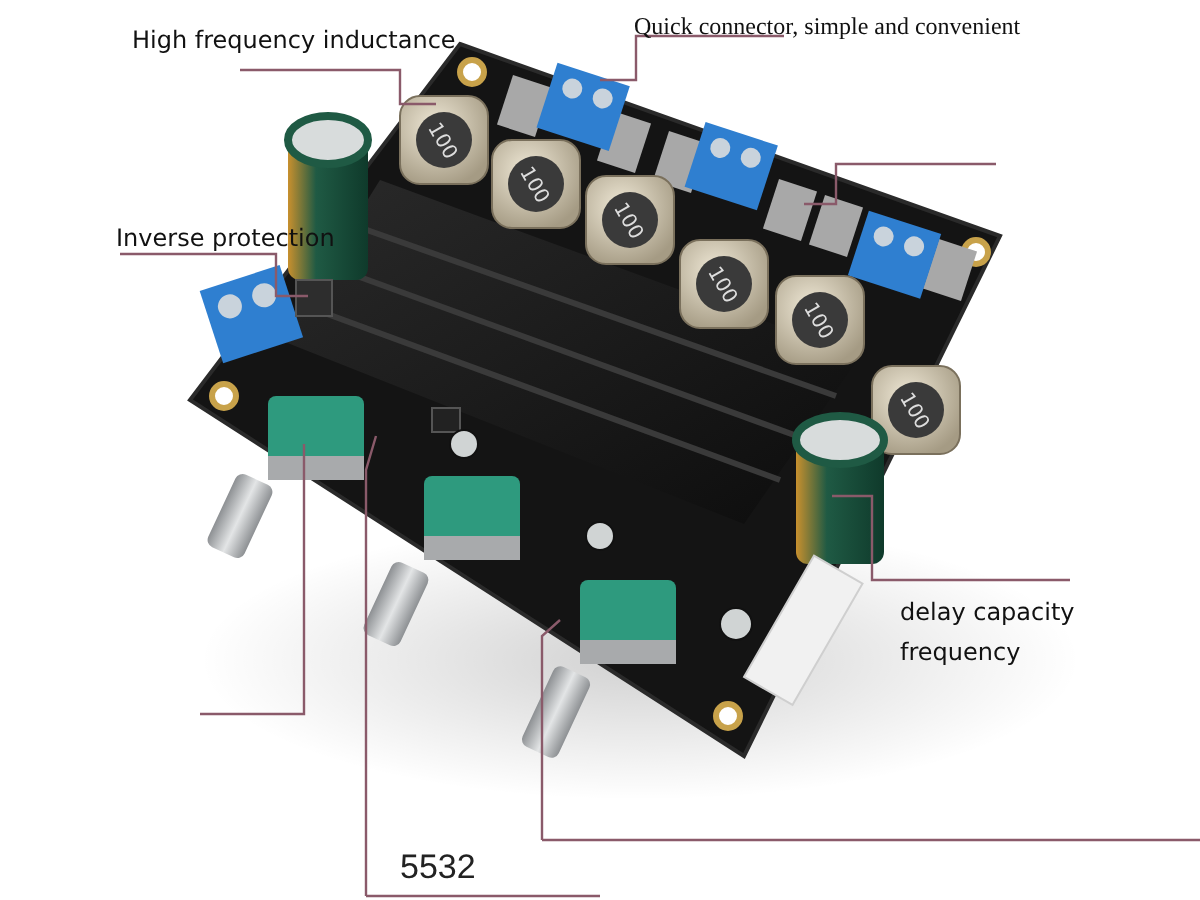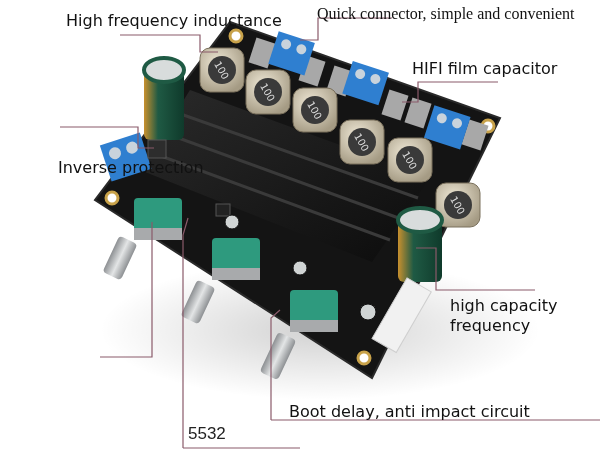--- a/index.html
+++ b/index.html
@@ -1,20 +1,20 @@
 <!DOCTYPE html>
 <html><head>
 <meta charset="utf-8">
 <style>
   html, body { margin: 0; padding: 0; background: #ffffff; }
   body { width: 600px; height: 450px; overflow: hidden; position: relative;
          font-family: "DejaVu Sans", sans-serif; }
   #stage { position: absolute; left: 0; top: 0; width: 600px; height: 450px; }
-  .label { position: absolute; font-size: 16px; color: #111; white-space: nowrap; line-height: 15px; }
-  .label.big { font-size: 17px; color: #222; font-family: "Liberation Sans", sans-serif; }
+  .label { position: absolute; font-size: 12px; color: #111; white-space: nowrap; line-height: 15px; }
+  .label.big { font-size: 17px; color: #222; font-family: "Liberation Sans", sans-serif; margin-left: 12px; }
   .label.multi { white-space: normal; }
   .label.multi span { display: block; line-height: 20px; }
 </style>
 </head>
 <body>
 
 <div id="stage">
   <svg width="600" height="450" viewBox="0 0 600 450">
     <defs>
       <linearGradient id="hs" x1="0" y1="0" x2="1" y2="1">
@@ -167,21 +167,19 @@
       <polyline points="100,357 152,357 152,222"></polyline>
       <polyline points="183,448 183,235 188,218"></polyline>
       <polyline points="271,420 271,318 280,310"></polyline>
       <polyline points="271,420 600,420"></polyline>
       <polyline points="183,448 300,448"></polyline>
     </g>
   </svg>
 
   <div class="label" style="left:66px; top:13px;">High frequency inductance</div>
   <div class="label" style="left:317px; top:6px;font-family:Liberation Serif, serif;">Quick connector, simple and convenient</div>
-  <div class="label" style="left:412px; top:61px;">HIFI film capacitor</div>
-  <div class="label" style="left:58px; top:112px;margin-top:48px;">Inverse protection</div>
+  <div class="label" style="left:58px; top:112px;">Inverse protection</div>
   <div class="label multi" style="left:450px; top:296px;">
-    <span>high capacity</span>
+    <span>delay capacity</span>
     <span>frequency</span>
   </div>
-  <div class="label" style="left:289px; top:404px;">Boot delay, anti impact circuit</div>
   <div class="label big" style="left:188px; top:426px;">5532</div>
 </div>
 
 </body></html>

